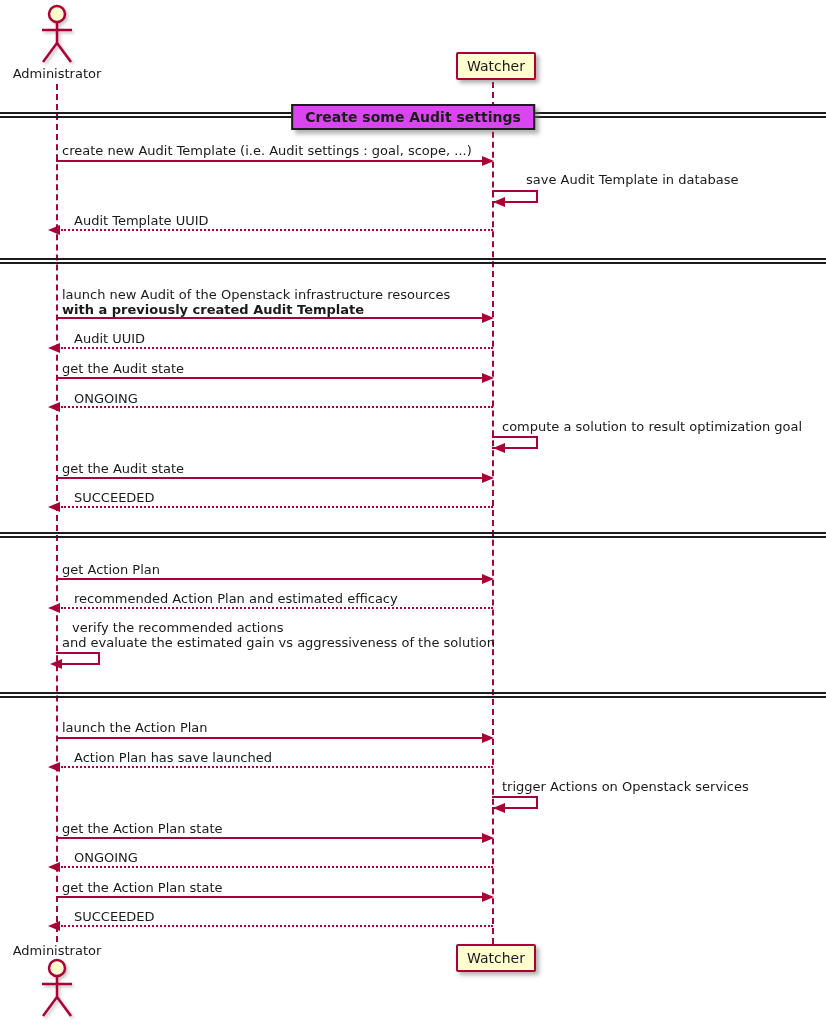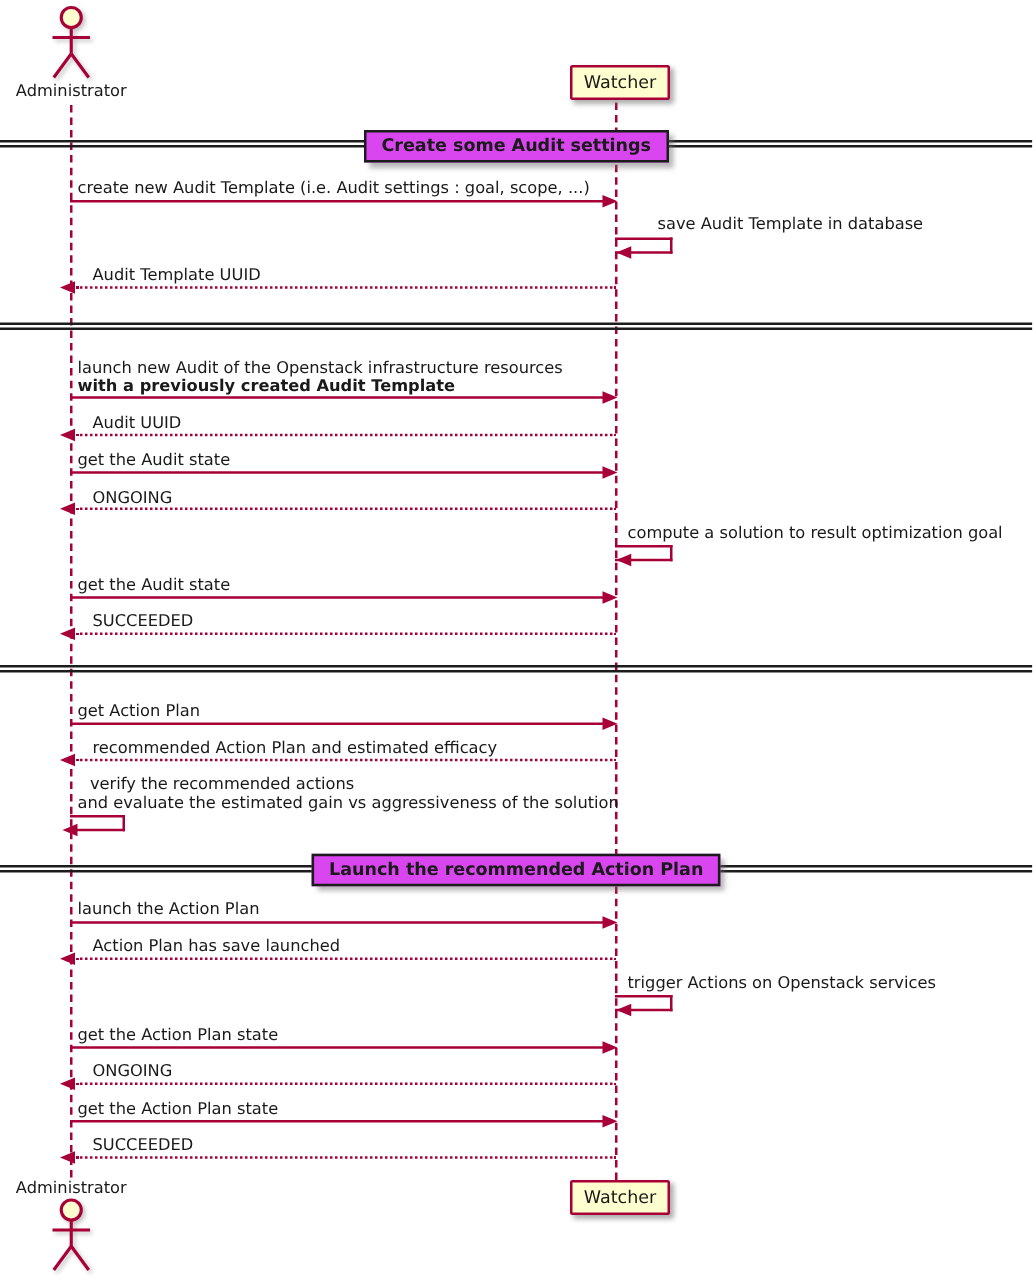--- a/index.html
+++ b/index.html
@@ -138,21 +138,20 @@
   </div>
 
   <div>
     <div class="msg-label" style="left:72px;top:620px;">verify the recommended actions</div>
     <div class="msg-label" style="left:62px;top:635px;">and evaluate the estimated gain vs aggressiveness of the solution</div>
     <div class="selfloop" style="left:56px;top:652px;width:44px;"></div>
     <div class="head left" style="left:50px;top:659px;"></div>
   </div>
 
   <div class="divline" style="top:692px;"></div>
-  <div class="divbox" style="top:683px;">Launch the recommended Action Plan</div>
 
   <div>
     <div class="msg-label" style="left:62px;top:720px;">launch the Action Plan</div>
     <div class="line solid" style="left:56px;top:737px;width:427px;"></div>
     <div class="head right" style="left:482px;top:733px;"></div>
   </div>
 
   <div>
     <div class="msg-label" style="left:74px;top:750px;">Action Plan has save launched</div>
     <div class="line dotted" style="left:61px;top:766px;width:432px;"></div>

